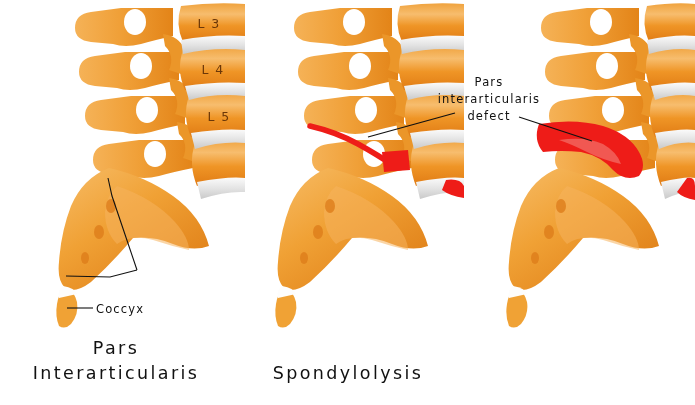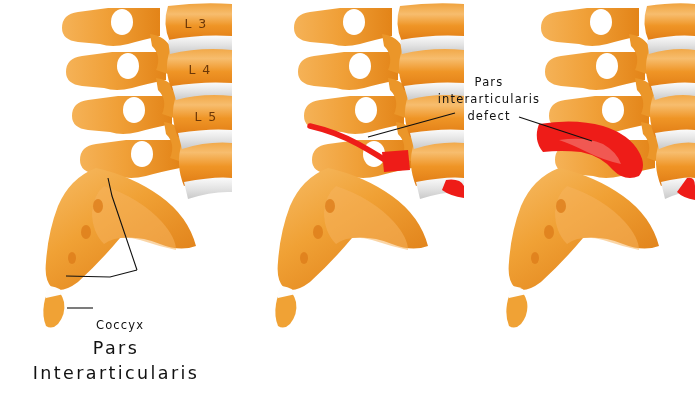--- a/index.html
+++ b/index.html
@@ -19,21 +19,21 @@
     inset: 0;
     width: 695px;
     height: 405px;
   }
   .panel {
     position: absolute;
     top: 0;
     width: 232px;
     height: 330px;
   }
-  #panel-1 { left: 0px; }
+  #panel-1 { left: 0px; padding-left: 13px; }
   #panel-2 { left: 232px; }
   #panel-3 { left: 463px; }
 
   .panel svg, .overlay svg {
     display: block;
     width: 100%;
     height: 100%;
     overflow: visible;
   }
 
@@ -80,21 +80,20 @@
     width: 118px;
     text-align: center;
   }
   #label-sacrum {
     left: 139px;
     top: 262px;
   }
   #label-coccyx {
     left: 96px;
     top: 301px;
-    margin-top: 16px;
   }
   .vert-label {
     font-size: 12.5px;
     letter-spacing: 1.4px;
     fill: #6b3708;
     font-family: "DejaVu Sans", "Liberation Sans", sans-serif;
   }
 </style>
 </head>
 <body>
@@ -369,15 +368,16 @@
 
 
     <div class="anno-text" id="label-coccyx">Coccyx</div>
   </div>
 
   <div class="caption-row">
     <div class="caption" id="caption-1">
       <div>Pars</div>
       <div>Interarticularis</div>
     </div>
+    <div class="caption" id="caption-2">Spondylolysis</div>
   </div>
 
 </div>
 
 </body></html>

